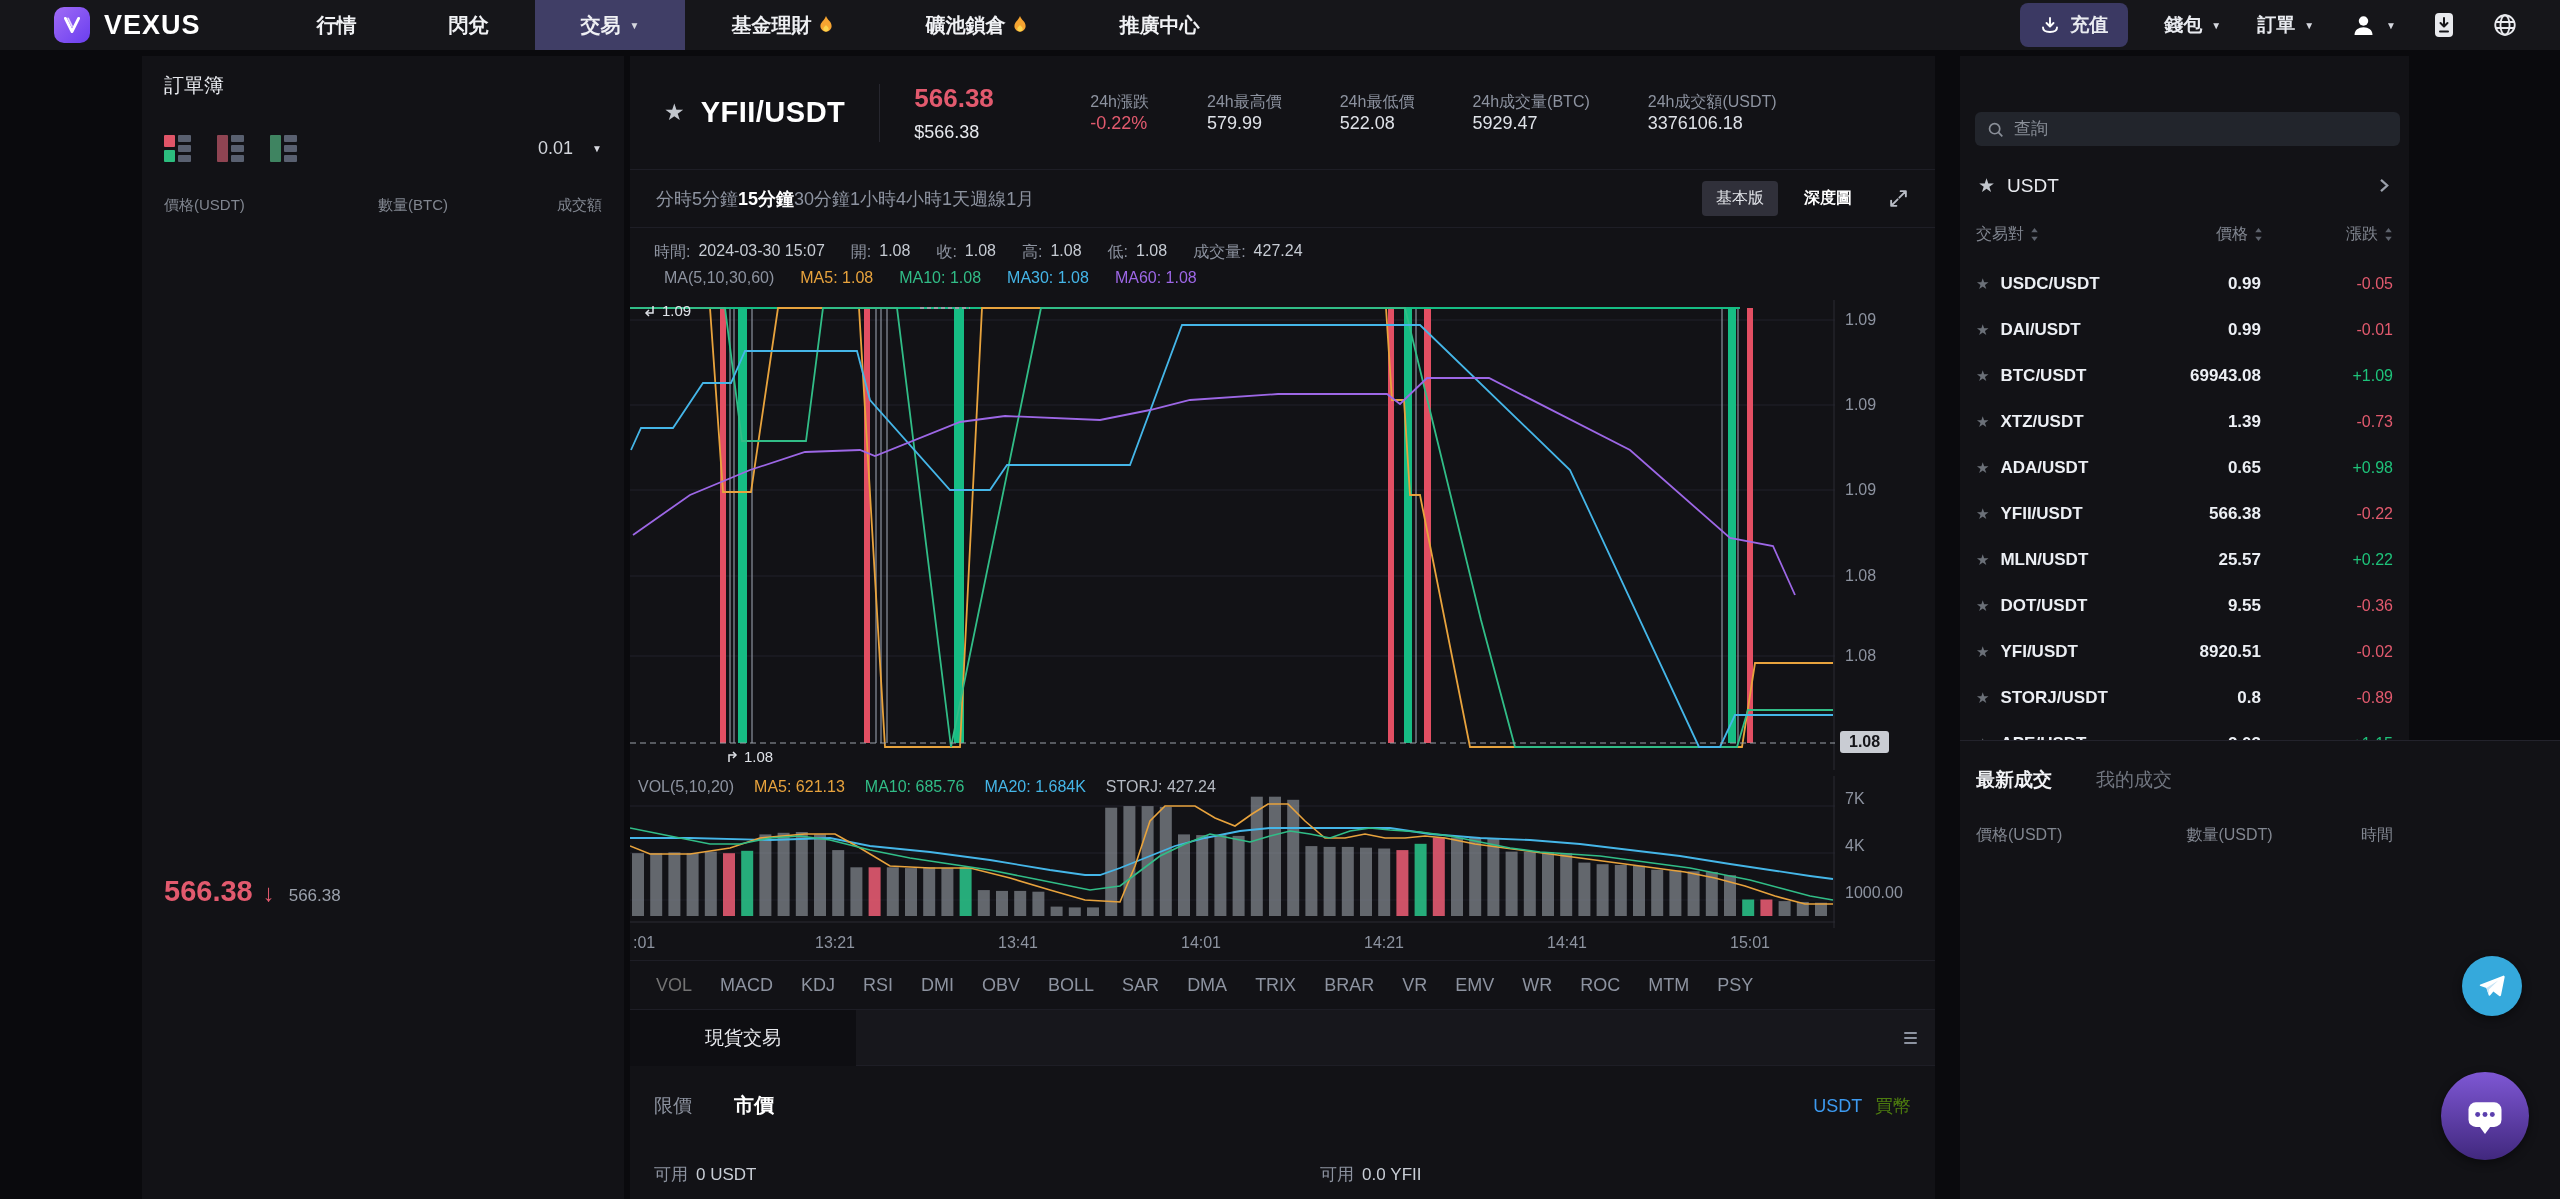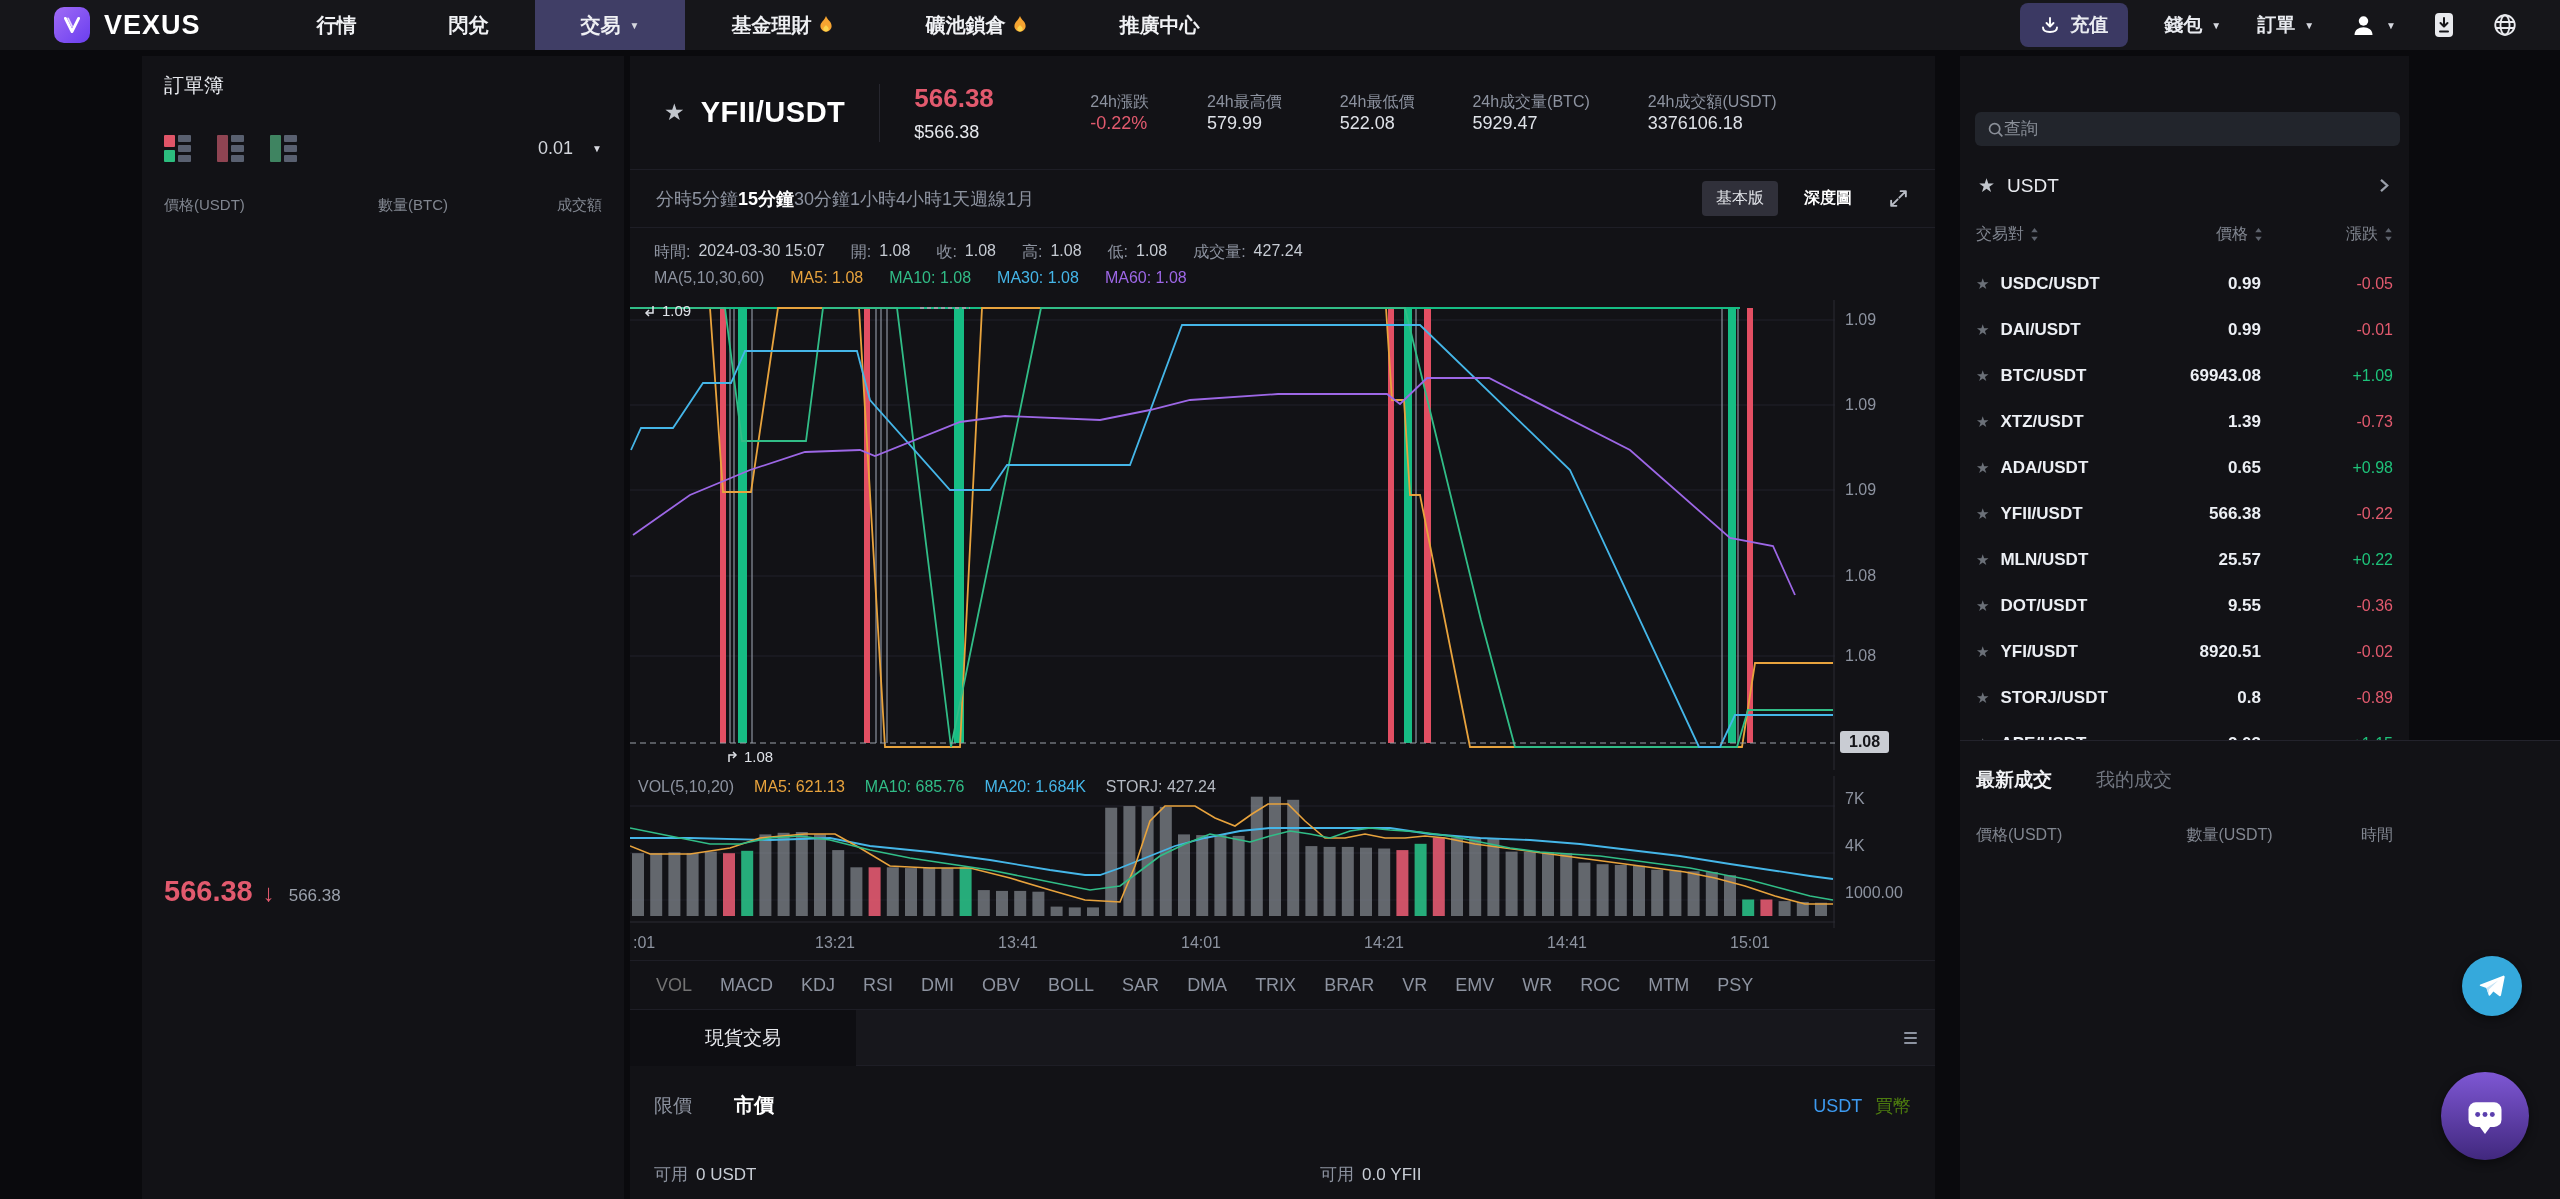--- a/index.html
+++ b/index.html
@@ -70,21 +70,21 @@
   .basic-btn{background:#30303a;color:#e3e5ea;font-size:16px;padding:7px 14px;border-radius:4px;cursor:pointer;margin-left:20px;}
   .depth-btn{color:#ffffff;font-size:16px;cursor:pointer;font-weight:bold;}
   .expand{margin-left:10px;}
 
   
   .info-rows{padding:12px 0 0 24px;}
   .info-line{display:flex;gap:26px;font-size:16px;height:24px;align-items:center;}
   .info-item{display:flex;gap:8px;}
   .info-label{color:#8d93a0;}
   .info-value{color:#c6cbd3;}
-  .ma-line{margin-top:2px;}
+  .ma-line{margin-top:2px;margin-left:10px;}
   .ma-header{color:#8d93a0;font-size:16px;}
   .ma-item{font-size:16px;}
 
   
   .chart-wrap{position:relative;height:470px;margin-top:10px;}
   .vol-wrap{position:relative;height:152px;margin-top:6px;}
   .ax-label{position:absolute;left:1215px;font-size:16px;color:#8d93a0;}
   .ax-badge{position:absolute;left:1210px;background:#c9ccd3;color:#15151a;font-weight:700;font-size:16px;border-radius:3px;padding:2px 9px;}
   .marker{position:absolute;display:flex;align-items:center;gap:6px;font-size:15px;color:#dfe2e8;}
   .vol-header{position:absolute;left:8px;top:2px;display:flex;gap:20px;font-size:16px;}
@@ -108,21 +108,21 @@
   .limit-tab{font-size:19px;color:#8d93a0;cursor:pointer;}
   .market-tab{font-size:20px;color:#fff;font-weight:700;margin-left:42px;cursor:pointer;}
   .pay-with{margin-left:auto;font-size:18px;}
   .pay-with .q{color:#3d9af0;cursor:pointer;}
   .pay-with .b{color:#4d7c0f;margin-left:8px;font-family:Liberation Mono, monospace;}
   .avail-row{position:relative;margin-top:44px;padding-left:24px;font-size:17px;color:#8d93a0;}
   .avail-row .val{color:#c9ced6;margin-left:8px;}
   .avail-base{position:absolute;left:690px;top:0;}
 
   
-  .search-box{position:absolute;left:15px;top:56px;width:425px;height:34px;background:#22252c;border-radius:6px;display:flex;align-items:center;padding:0 12px;}
+  .search-box{position:absolute;left:15px;top:56px;width:425px;height:34px;background:#22252c;border-radius:6px;display:flex;align-items:center;padding:0 12px;gap:10px;}
   .search-box input{flex:1;background:transparent;border:none;outline:none;color:#dfe3ea;font-size:17px;}
   .search-box input::placeholder{color:#8a8f98;}
   .usdt-row{position:absolute;left:18px;top:118px;width:413px;display:flex;align-items:center;cursor:pointer;}
   .usdt-row .star{font-size:19px;}
   .usdt-row .gname{margin-left:12px;font-size:19px;color:#e9ebf0;}
   .usdt-row .chev{margin-left:auto;display:flex;}
   .mk-headers{position:absolute;left:16px;top:168px;width:417px;display:flex;align-items:center;font-size:16px;color:#818690;}
   .mk-headers .sort{margin-left:6px;display:flex;}
   .mh-pair{display:flex;align-items:center;flex:1;}
   .mh-price{display:flex;align-items:center;justify-content:flex-end;width:150px;}

